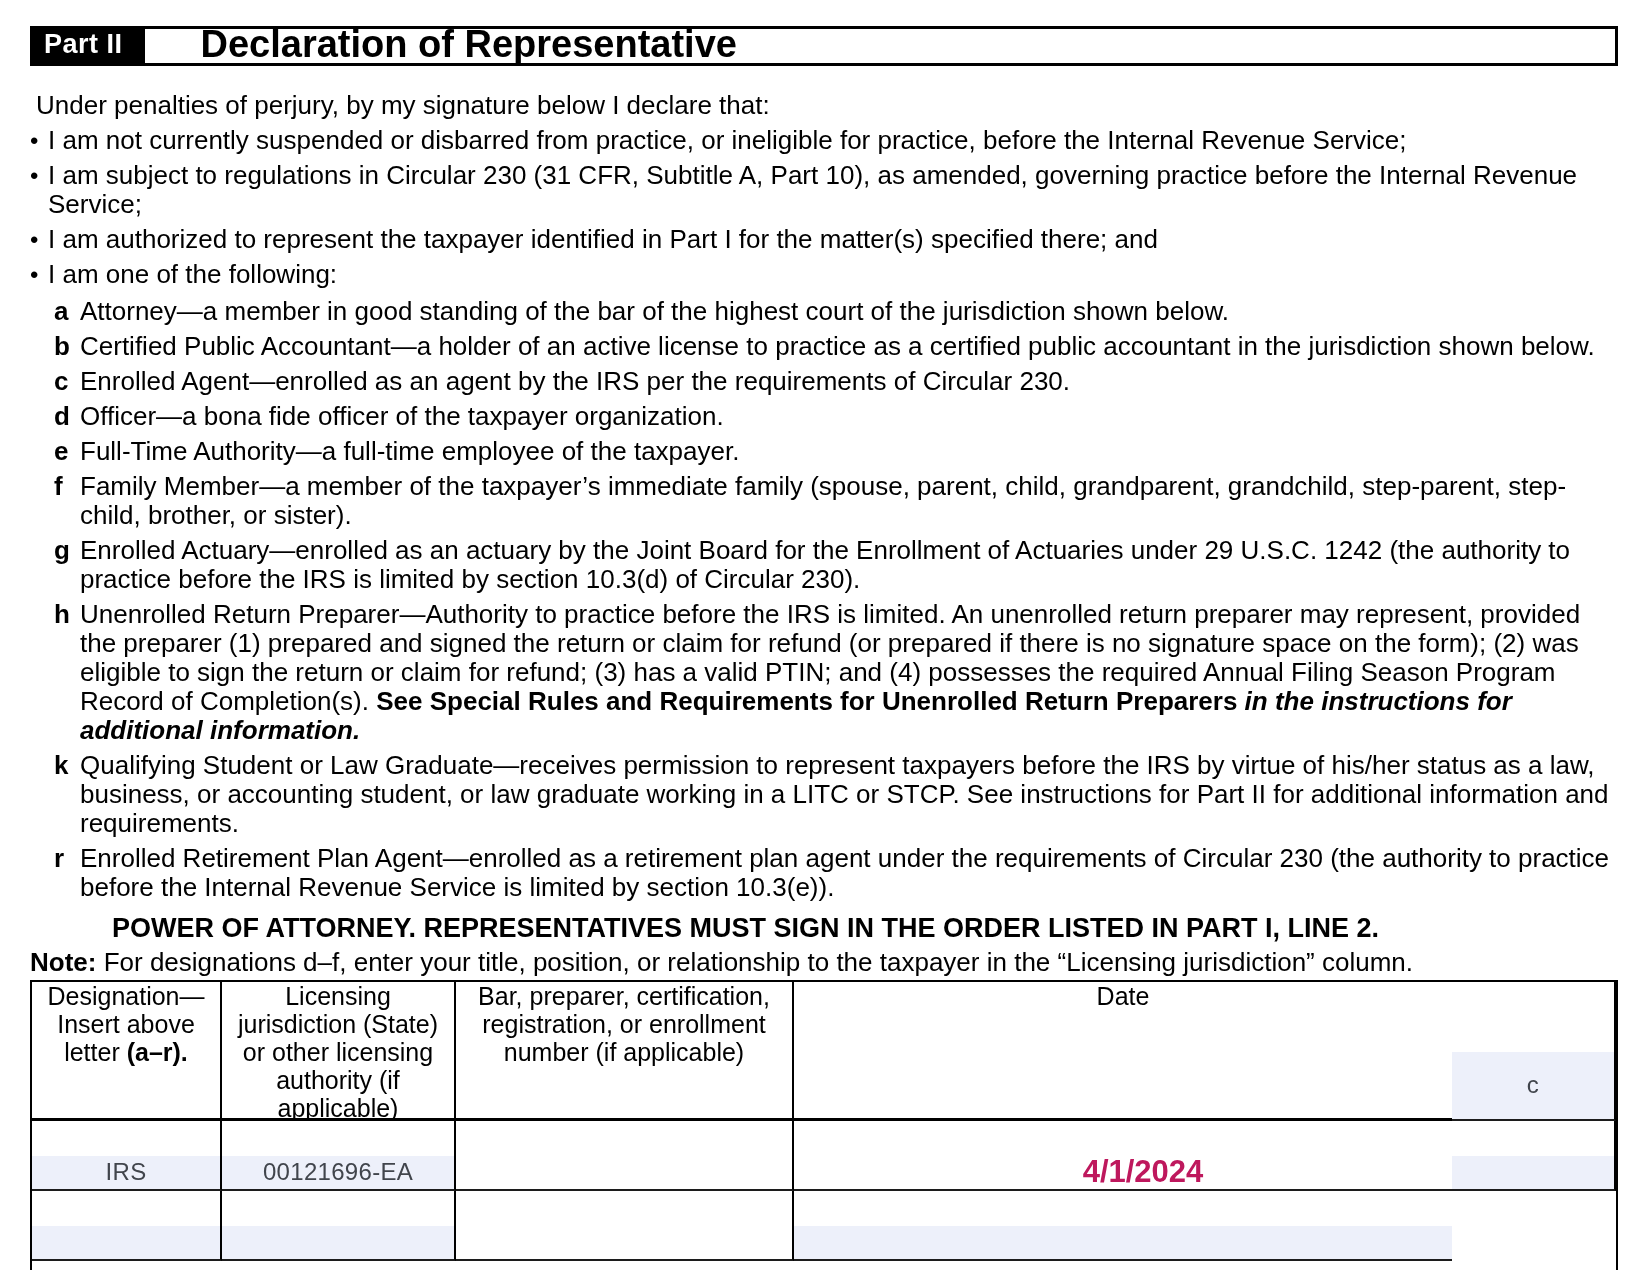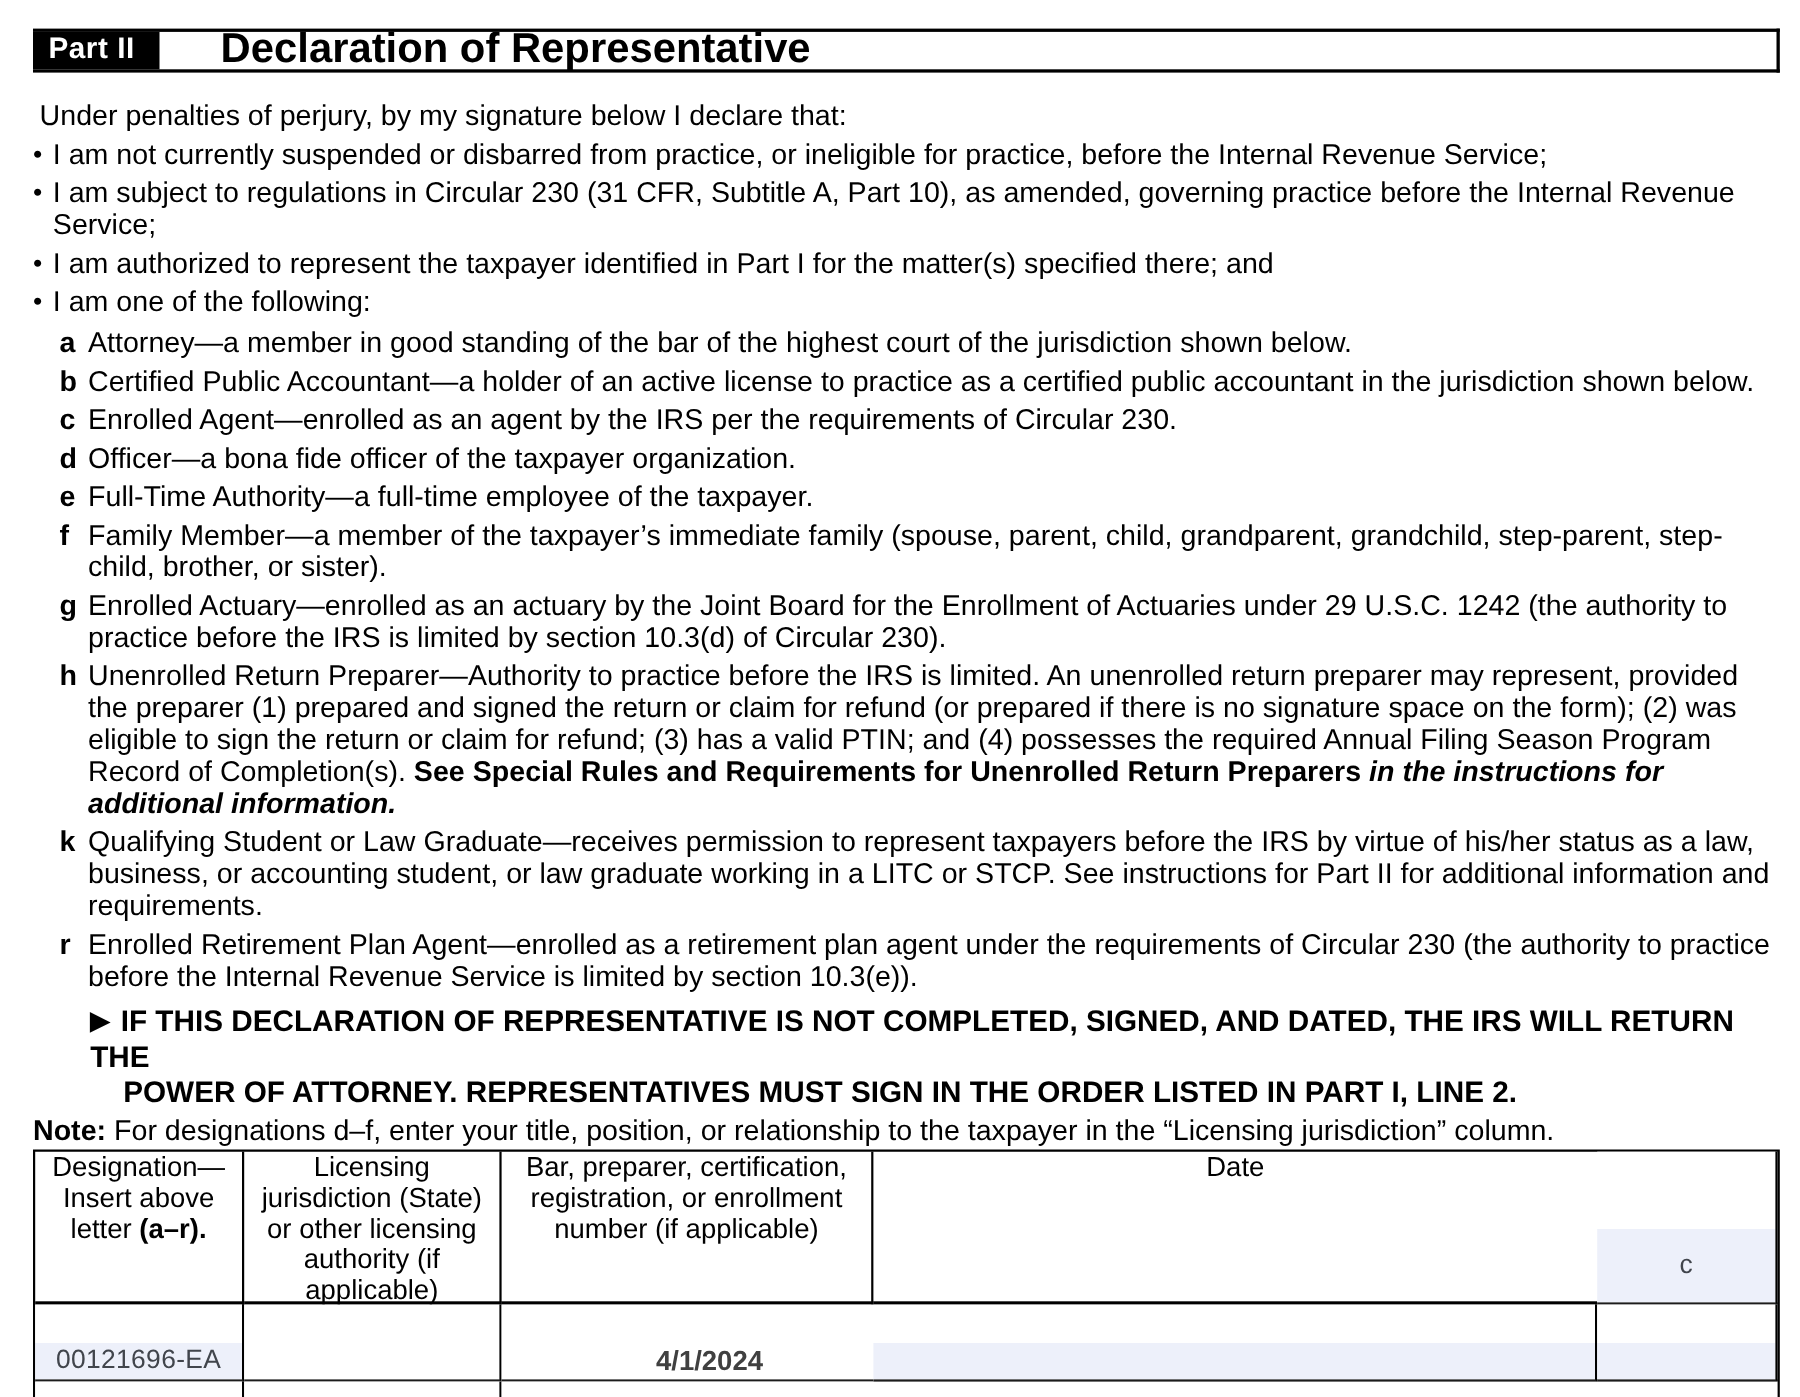--- a/index.html
+++ b/index.html
@@ -83,21 +83,21 @@
   }
   .bcell.last { border-right:none; }
   .bcell.field-split {
     background:linear-gradient(to bottom, #ffffff 0 51%, #edf0fa 51% 100%);
   }
   .bcell .value {
     position:absolute; left:0; right:0; top:51%; bottom:0;
     display:flex; align-items:center; justify-content:center;
     font-size:24px; color:#41454c; letter-spacing:0.3px;
   }
-  .bcell.date-filled .value { color:#404040; font-weight:bold; font-size:25px; letter-spacing:0;margin-left:40px; }
+  .bcell.date-filled .value { color:#be185d; font-weight:bold; font-size:31px; letter-spacing:0;margin-left:40px; }
 </style>
 </head>
 <body>
 
 <div class="page">
 
   <div class="topbar">
     <div class="part-box">Part II</div>
     <div class="main-title">Declaration of Representative</div>
   </div>
@@ -160,21 +160,20 @@
       <span class="letter">k</span>
       <span>Qualifying Student or Law Graduate—receives permission to represent taxpayers before the IRS by virtue of his/her status as a law, business, or accounting student, or law graduate working in a LITC or STCP. See instructions for Part II for additional information and requirements.</span>
     </div>
     <div class="ditem">
       <span class="letter">r</span>
       <span>Enrolled Retirement Plan Agent—enrolled as a retirement plan agent under the requirements of Circular 230 (the authority to practice before the Internal Revenue Service is limited by section 10.3(e)).</span>
     </div>
   </div>
 
   <div class="warning">
-    <div><span class="arrow">▶</span><span>IF THIS DECLARATION OF REPRESENTATIVE IS NOT COMPLETED, SIGNED, AND DATED, THE IRS WILL RETURN THE</span></div>
     <div class="wline2">POWER OF ATTORNEY. REPRESENTATIVES MUST SIGN IN THE ORDER LISTED IN PART I, LINE 2.</div>
   </div>
 
   <div class="note">
     <b>Note:</b><span> For designations d–f, enter your title, position, or relationship to the taxpayer in the “Licensing jurisdiction” column.</span>
   </div>
 
   <div class="rep-table">
 
     <div class="hcell h-desig">
@@ -187,20 +186,23 @@
       <span class="hinner">Bar, preparer, certification, registration, or enrollment number (if applicable)</span>
     </div>
     <div class="hcell last">
       <span class="hinner">Date</span>
     </div>
 
     <div class="bcell field-split">
       <span class="value">c</span>
     </div>
     <div class="bcell field-split">
+      <span class="value">IRS</span>
+    </div>
+    <div class="bcell field-split">
       <span class="value">00121696-EA</span>
     </div>
     <div class="bcell">
       <span class="value"></span>
     </div>
     <div class="bcell last date-filled">
       <span class="value">4/1/2024</span>
     </div>
 
     <div class="bcell field-split">

